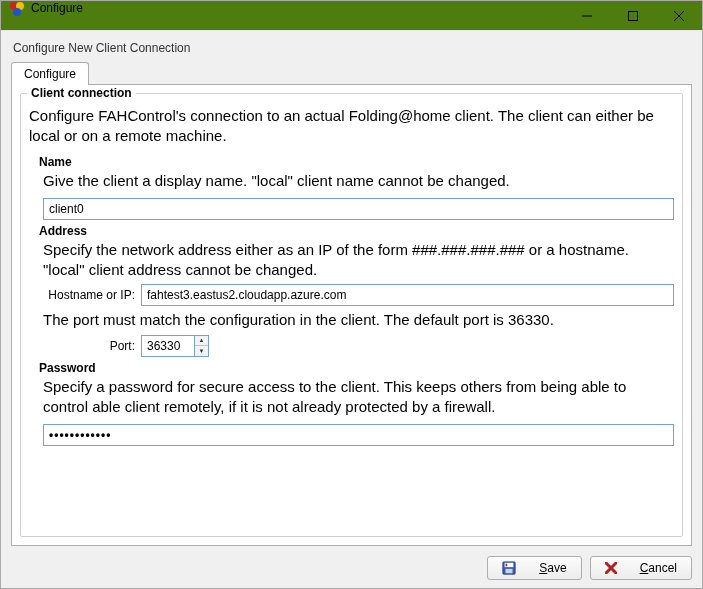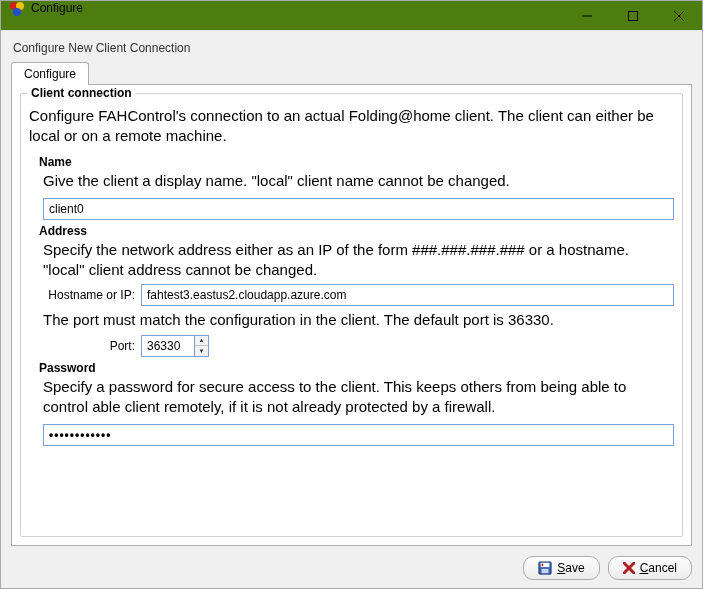--- a/index.html
+++ b/index.html
@@ -161,24 +161,24 @@
   .button-bar {
     display: flex;
     justify-content: flex-end;
     gap: 8px;
     padding-top: 10px;
   }
   .btn {
     border: 1px solid #adadad;
     background: linear-gradient(#fdfdfd, #ececec);
     padding: 4px 14px;
-    border-radius: 10px;
+    border-radius: 3px;
     display: flex;
     align-items: center;
-    gap: 5px;
+    gap: 23px;
     font-size: 12px;
     min-width: 72px;
     justify-content: center;
     cursor: pointer;
   }
   .btn .underline { text-decoration: underline; }
   .icon-save { width: 14px; height: 14px; }
   .icon-cancel { width: 12px; height: 12px; }
 </style>
 </head>

